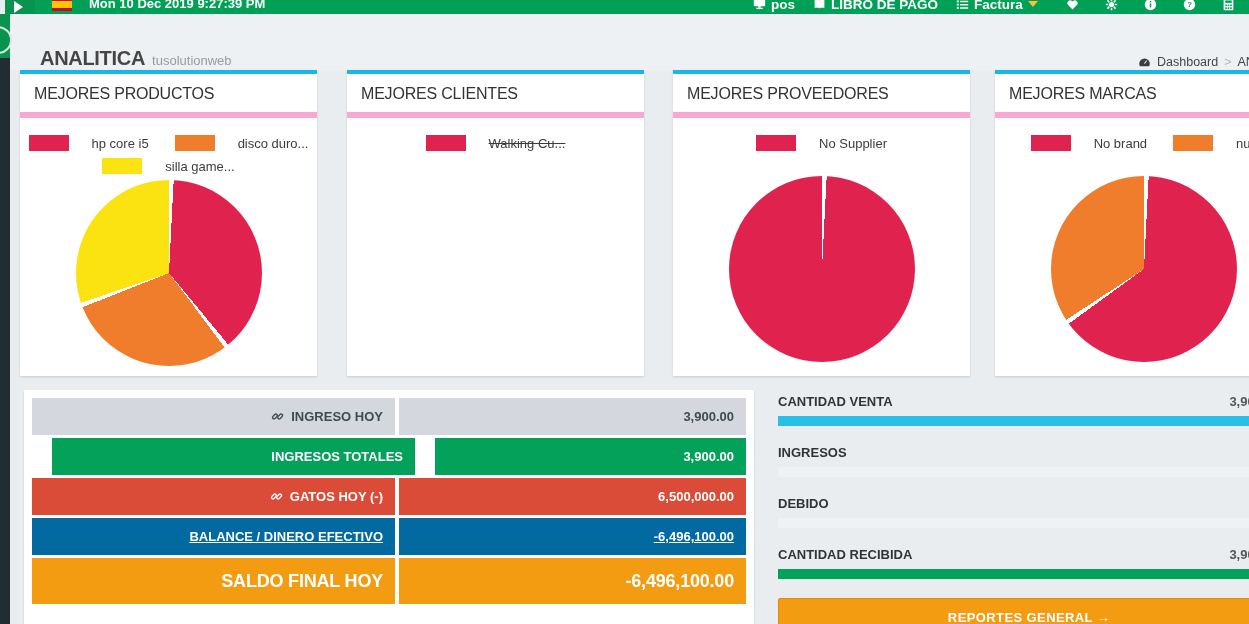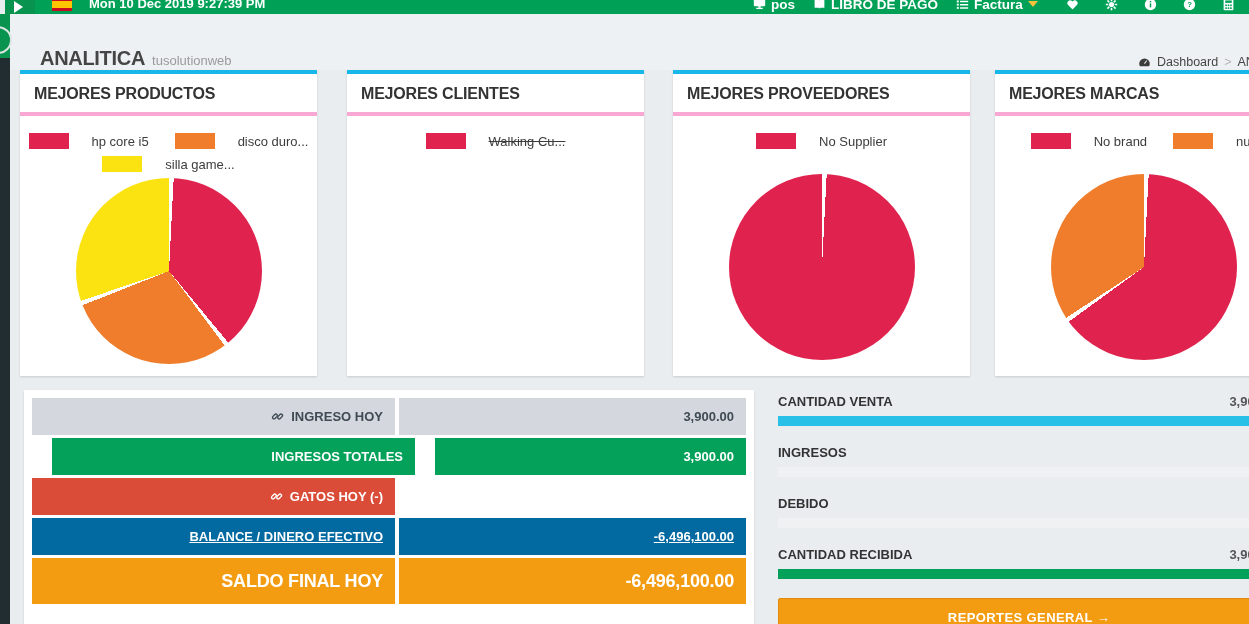--- a/index.html
+++ b/index.html
@@ -28,21 +28,21 @@
   .title-wrap { position:absolute; left:30px; top:33px; white-space:nowrap; }
   .page-title { font-size:20px; font-weight:700; color:#454545; letter-spacing:-0.3px; }
   .page-subtitle { font-size:13px; color:#9a9a9a; margin-left:7px; }
   .breadcrumb { position:absolute; left:1128px; top:41px; display:flex; align-items:center; gap:6px; font-size:12.5px; color:#444; white-space:nowrap; }
   .breadcrumb .sep { color:#b5b5b5; }
 
   
   .card { position:absolute; top:70px; width:297px; height:306px; background:#fff; border-top:4px solid #17b7e9; box-shadow:0 1px 2px rgba(0,0,0,.14); }
   #cards .card:nth-of-type(1){ left:20px; } #cards .card:nth-of-type(2){ left:347px; }
   #cards .card:nth-of-type(3){ left:673px; } #cards .card:nth-of-type(4){ left:995px; }
-  .card-title { padding:11px 14px 9px; font-size:16px; font-weight:700; color:#333; letter-spacing:-0.2px; border-bottom:4px solid #f9a8d4; }
+  .card-title { padding:11px 14px 9px; font-size:16px; font-weight:400; color:#333; letter-spacing:-0.2px; border-bottom:6px solid #f9a8d4; }
   .card-legend { display:flex; flex-wrap:wrap; justify-content:center; column-gap:26px; row-gap:7px; padding:17px 8px 0; min-height:52px; align-content:flex-start; }
   .legend-item { display:flex; align-items:center; gap:23px; font-size:13px; color:#3c3c3c; cursor:pointer; }
   .legend-swatch { width:40px; height:16px; }
   .legend-label.struck { text-decoration:line-through; }
   .pie { width:186px; height:186px; border-radius:50%; margin:6px auto 0; }
 
   
   .balance-panel { position:absolute; left:24px; top:390px; width:730px; height:246px; background:#fff; box-shadow:0 1px 2px rgba(0,0,0,.12); padding:8px; }
   .bt-row { display:flex; height:37px; margin-bottom:3px; }
   .bt-row.large { height:46px; }
@@ -277,20 +277,21 @@
           <span class="link-ic">
             <svg viewBox="0 0 16 16" width="13" height="13">
               <g fill="none" stroke="currentColor" stroke-width="1.7">
                 <rect x="1.4" y="6.2" width="6.8" height="3.6" rx="1.8" transform="rotate(-45 4.8 8)"></rect>
                 <rect x="7.8" y="6.2" width="6.8" height="3.6" rx="1.8" transform="rotate(-45 11.2 8)"></rect>
               </g>
             </svg>
           </span>
           <span>GATOS HOY (-)</span>
         </div>
+        <div class="bt-cell bt-value">6,500,000.00</div>
       </div>
       <div class="bt-row style-blue">
         <div class="bt-cell bt-label">
           <span>BALANCE / DINERO EFECTIVO</span>
         </div>
         <div class="bt-cell bt-value">-6,496,100.00</div>
       </div>
       <div class="bt-row style-orange large">
         <div class="bt-cell bt-label">
           <span>SALDO FINAL HOY</span>

